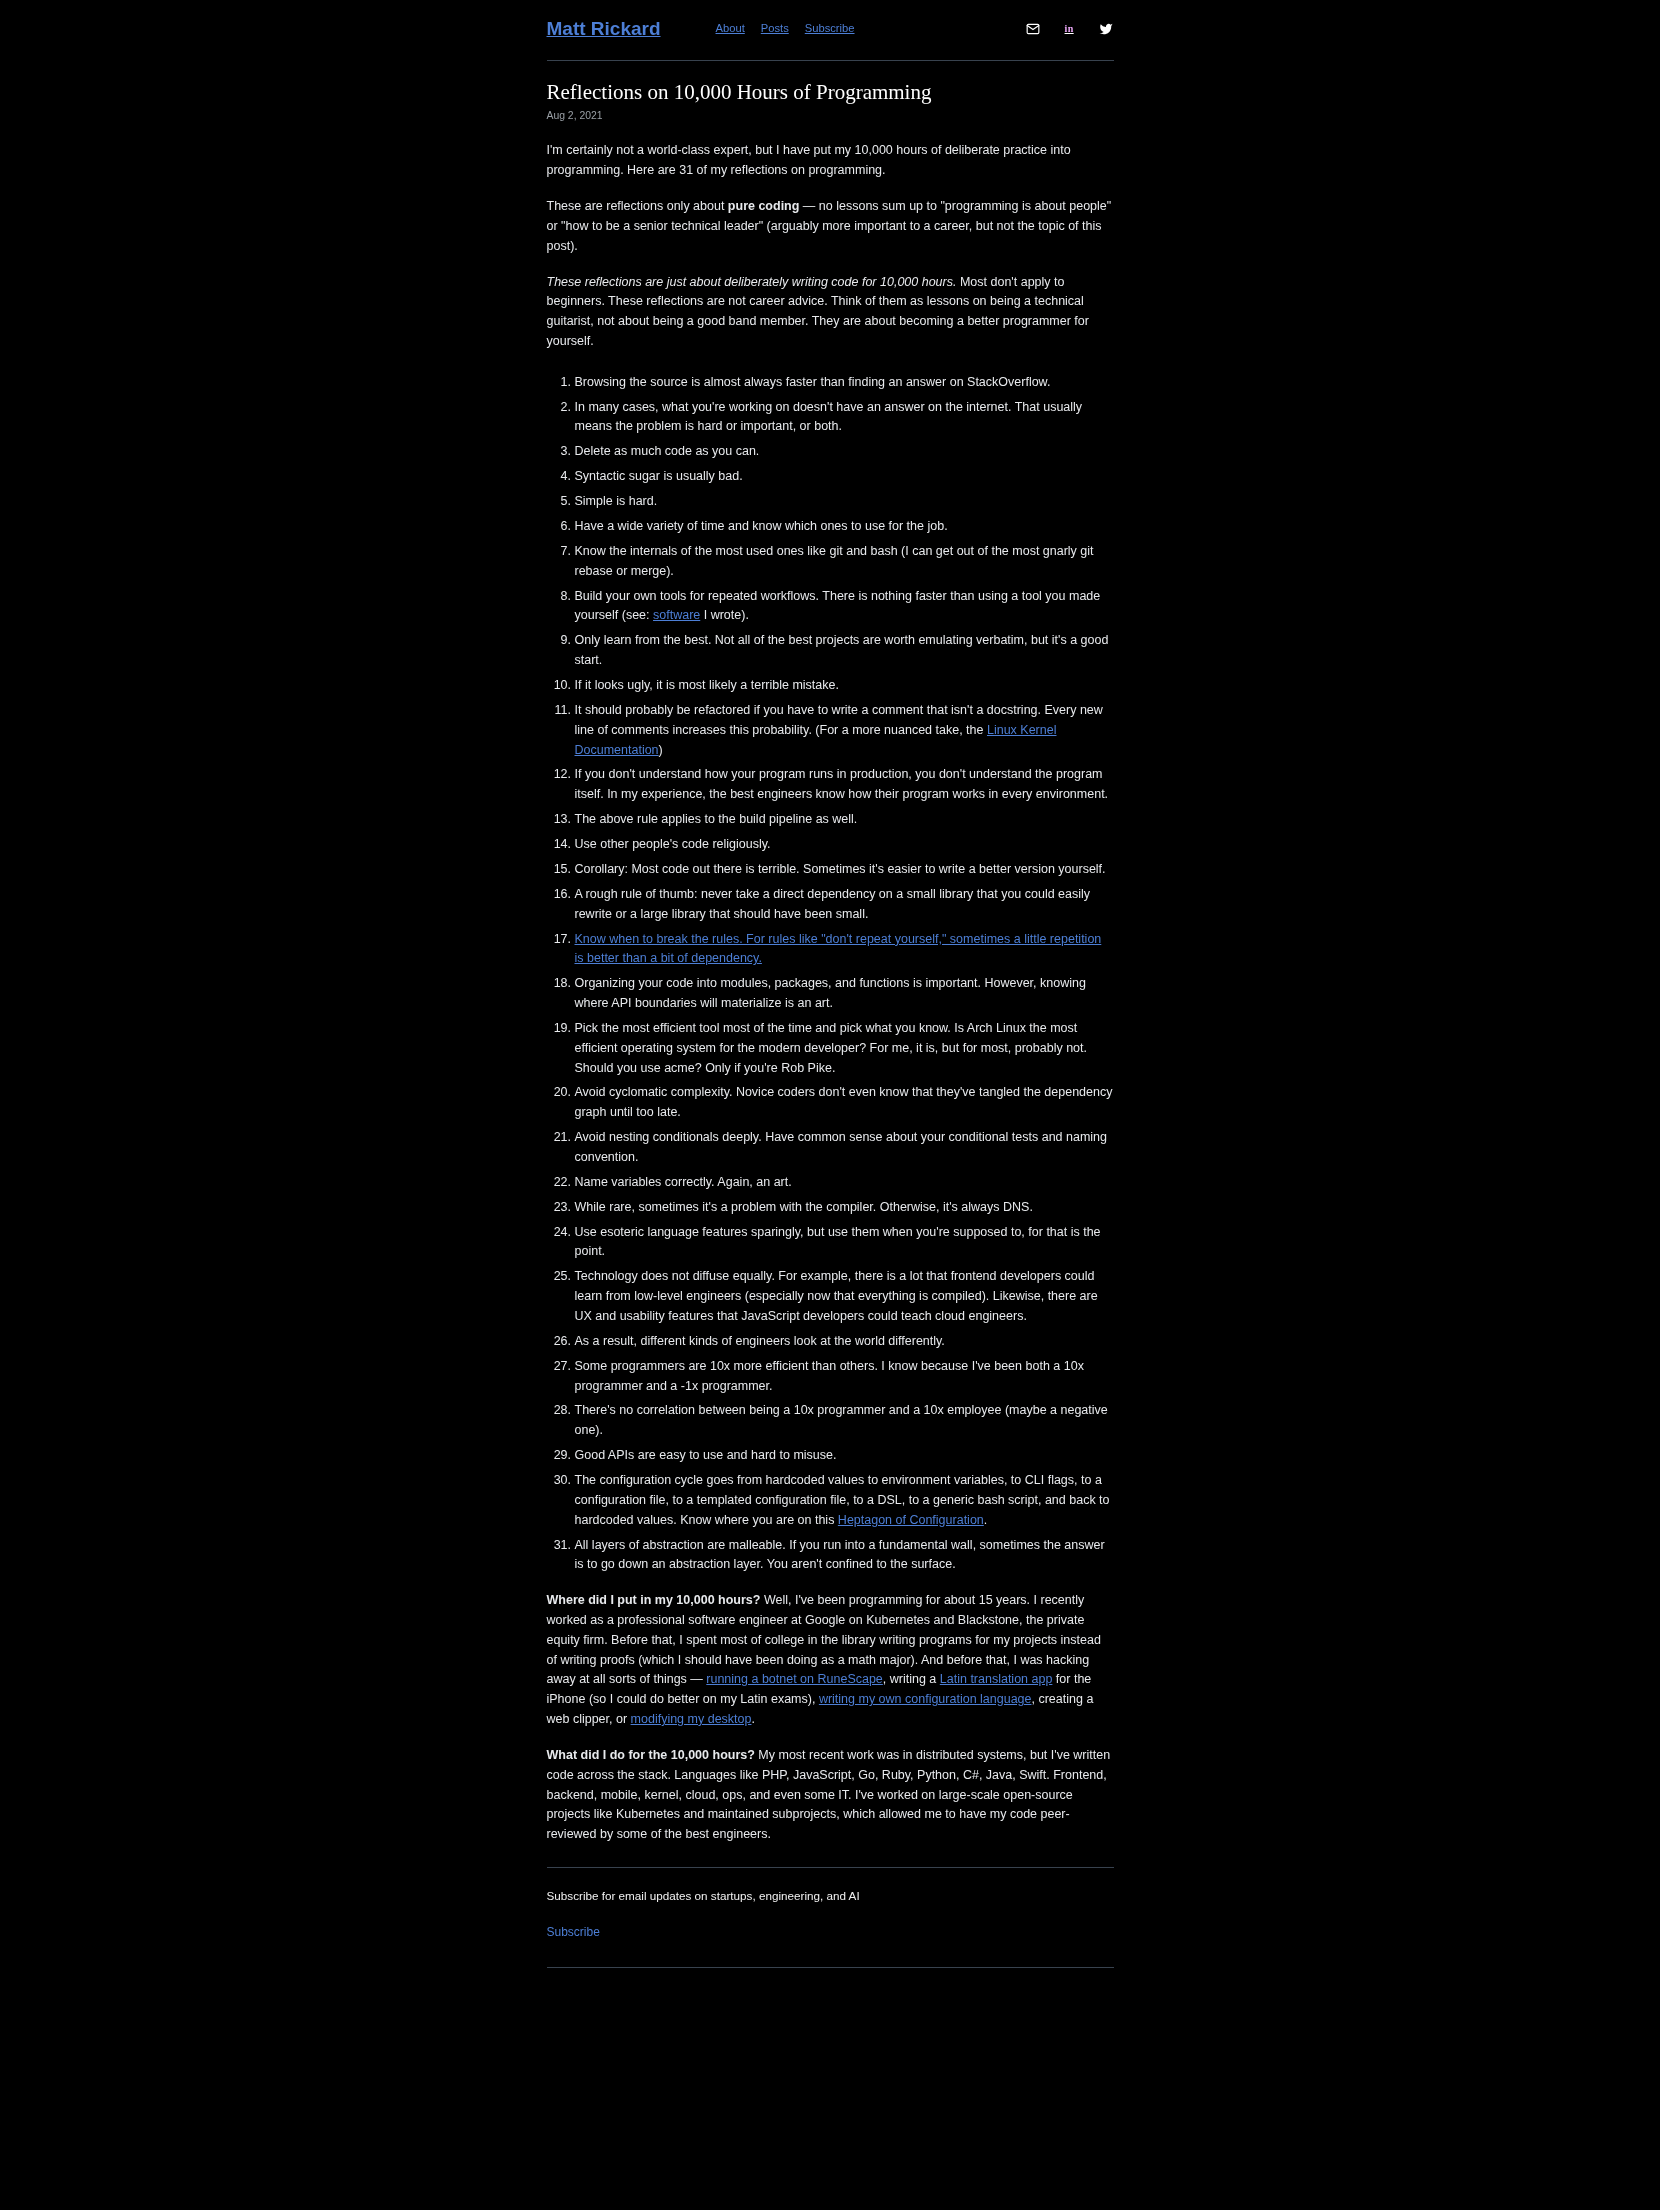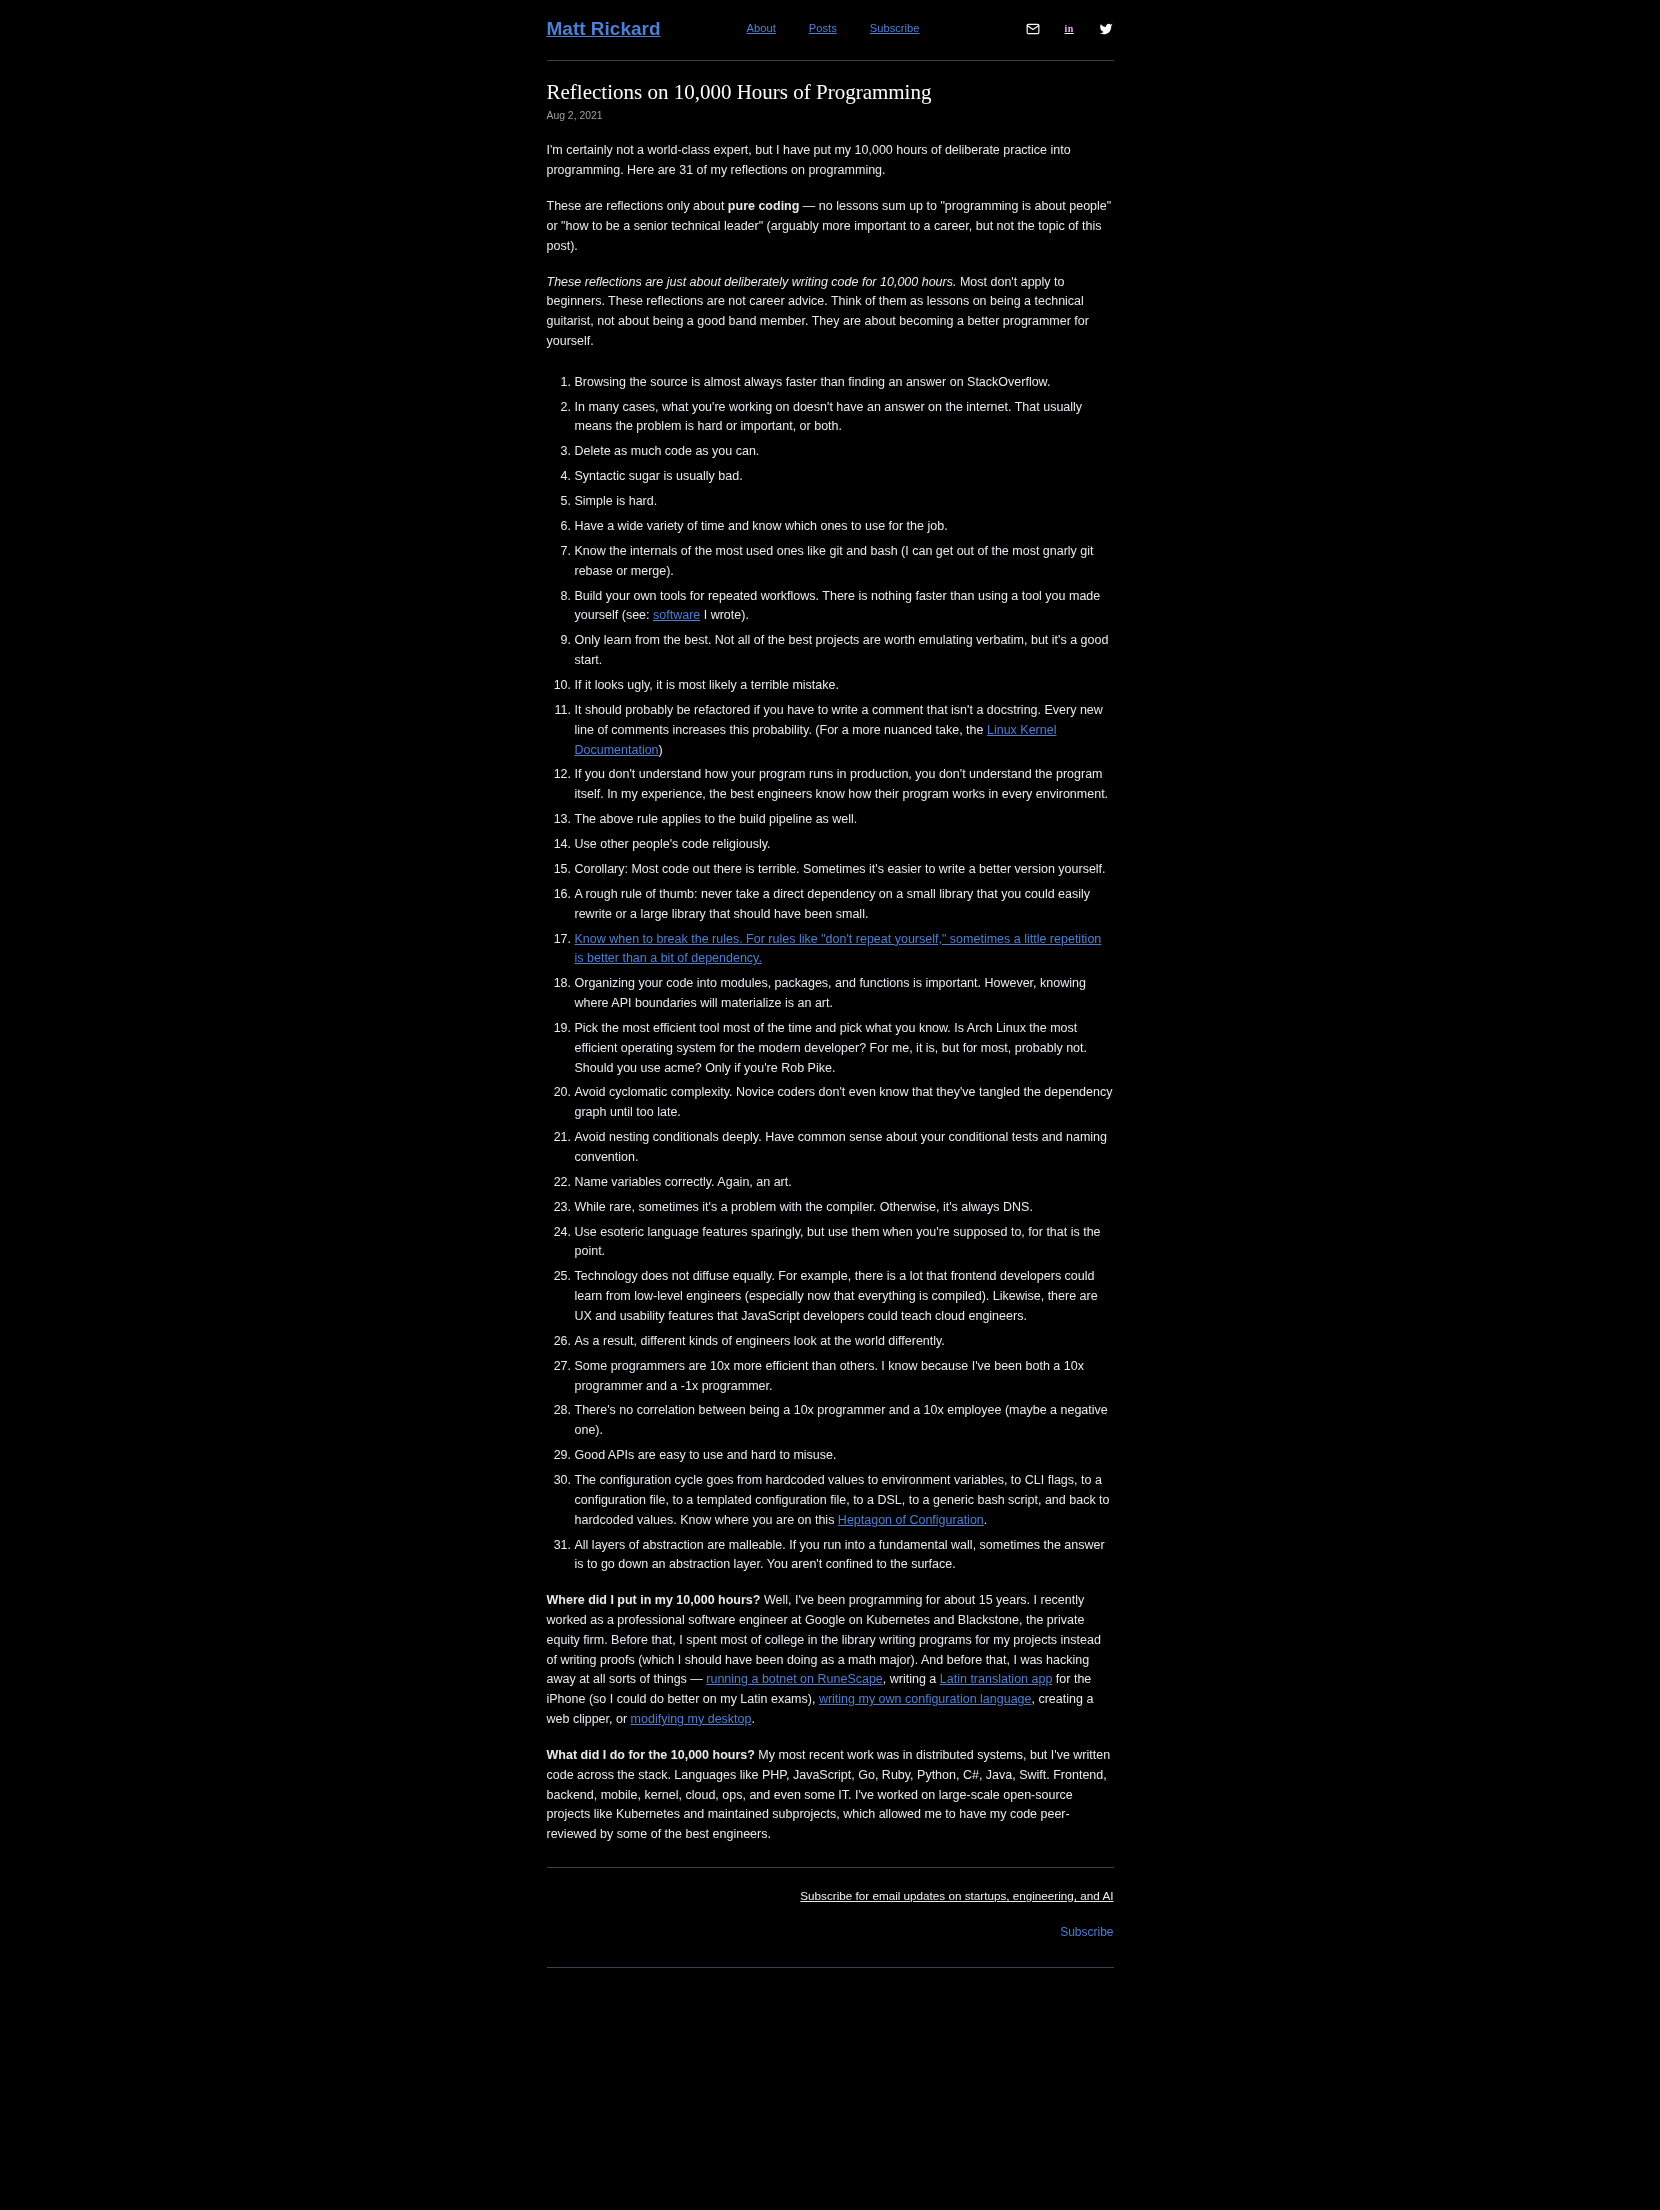--- a/index.html
+++ b/index.html
@@ -25,21 +25,21 @@
   
   .site-header{
     display:flex;align-items:center;
     padding-top:14px;padding-bottom:15.6px;
     border-bottom:0.9px solid var(--divider);
   }
   .brand{
     font-size:19px;font-weight:bold;color:var(--link);
     text-decoration:underline;white-space:nowrap;
   }
-  .nav{display:flex;gap:33px;margin-left:86px;}
+  .nav{display:flex;gap:16px;margin-left:55px;}
   .nav a{font-size:11.2px;color:var(--link);text-decoration:underline;}
   .header-icons{display:flex;gap:21px;margin-left:auto;align-items:center;}
   .header-icons a{display:inline-flex;align-items:center;justify-content:center;width:15.6px;height:15.6px;color:#fff;}
   .header-icons svg{width:14px;height:14px;display:block;}
   .li-glyph{font-weight:bold;font-size:10px;color:#f0abfc;font-family:Liberation Serif, serif;letter-spacing:0.4px;}
   
   .article-title{
     margin-top:19px;
     font-family:"Liberation Serif", serif;
     font-weight:normal;
@@ -59,22 +59,21 @@
   a.link, .body-copy a{color:var(--link);text-decoration:underline;cursor:pointer;}
   ol.reflections{
     margin-top:21px;
     padding-left:28px;
   }
   ol.reflections li{margin-bottom:5.2px;}
   
   .site-footer{
     margin-top:22.5px;
     border-top:0.9px solid var(--divider);
-    text-align:right;
-    text-decoration:underline;
+    text-align:left;
   }
   .footer-blurb{font-size:11.7px;margin-top:19px;color:#f0f0f0;}
   .footer-subscribe{display:inline-block;margin-top:17.3px;font-size:12px;color:var(--link);text-decoration:none;}
   .footer-endrule{border-bottom:0.9px solid var(--divider);margin-top:24px;}
 </style>
 </head>
 <body>
 
 <div class="container">
 

